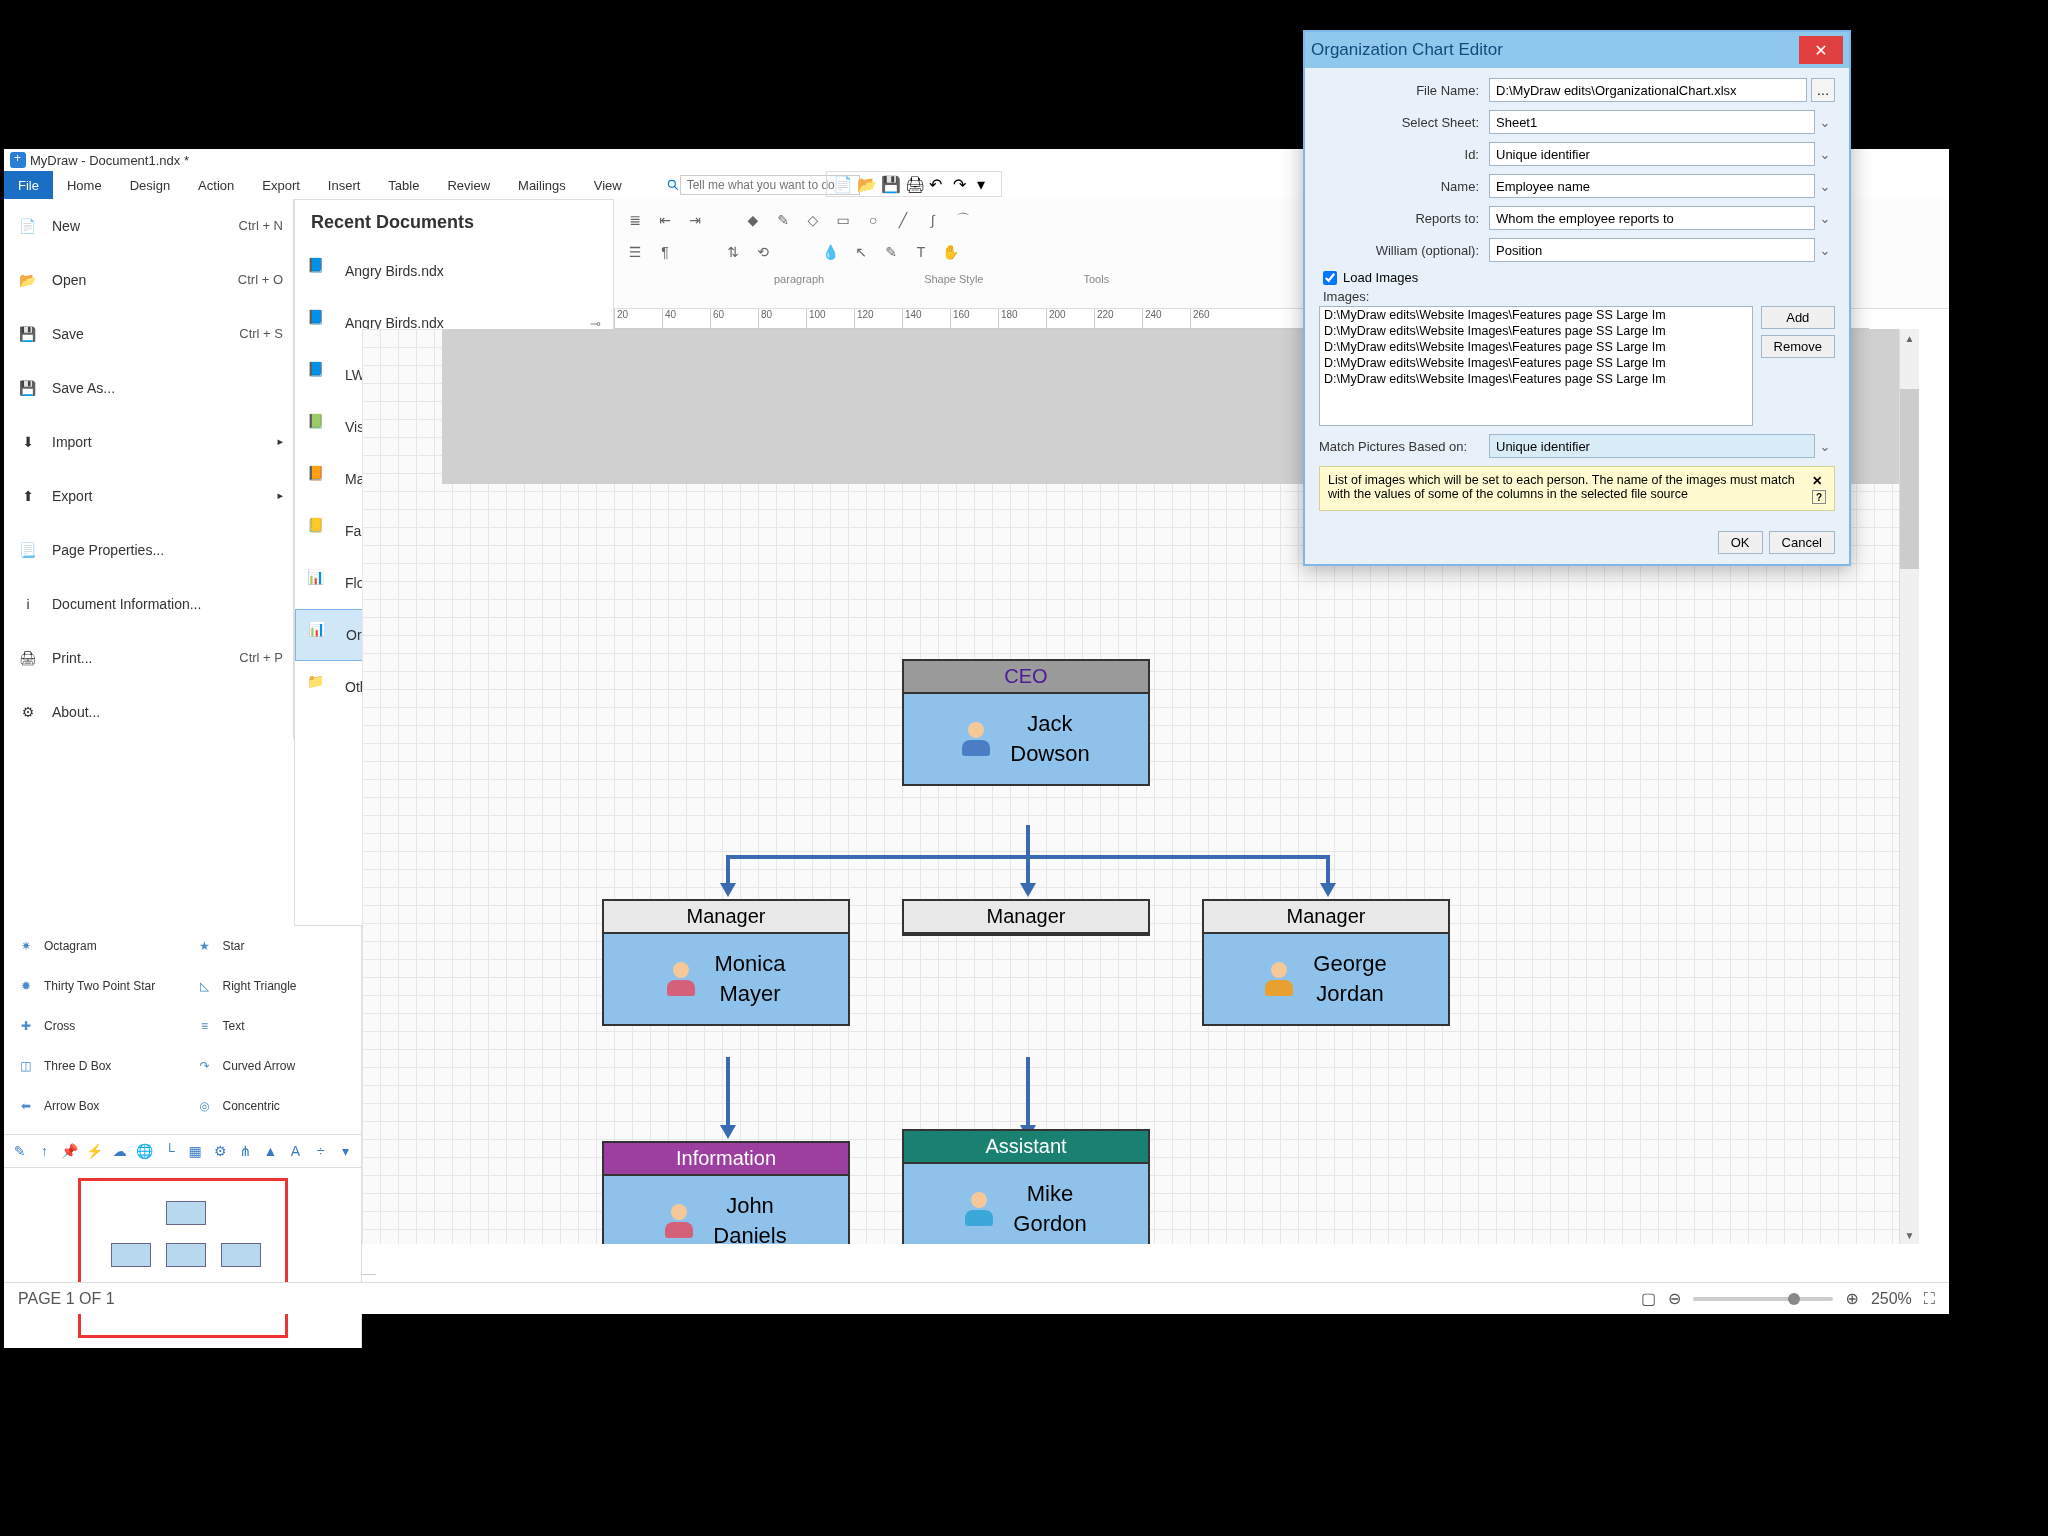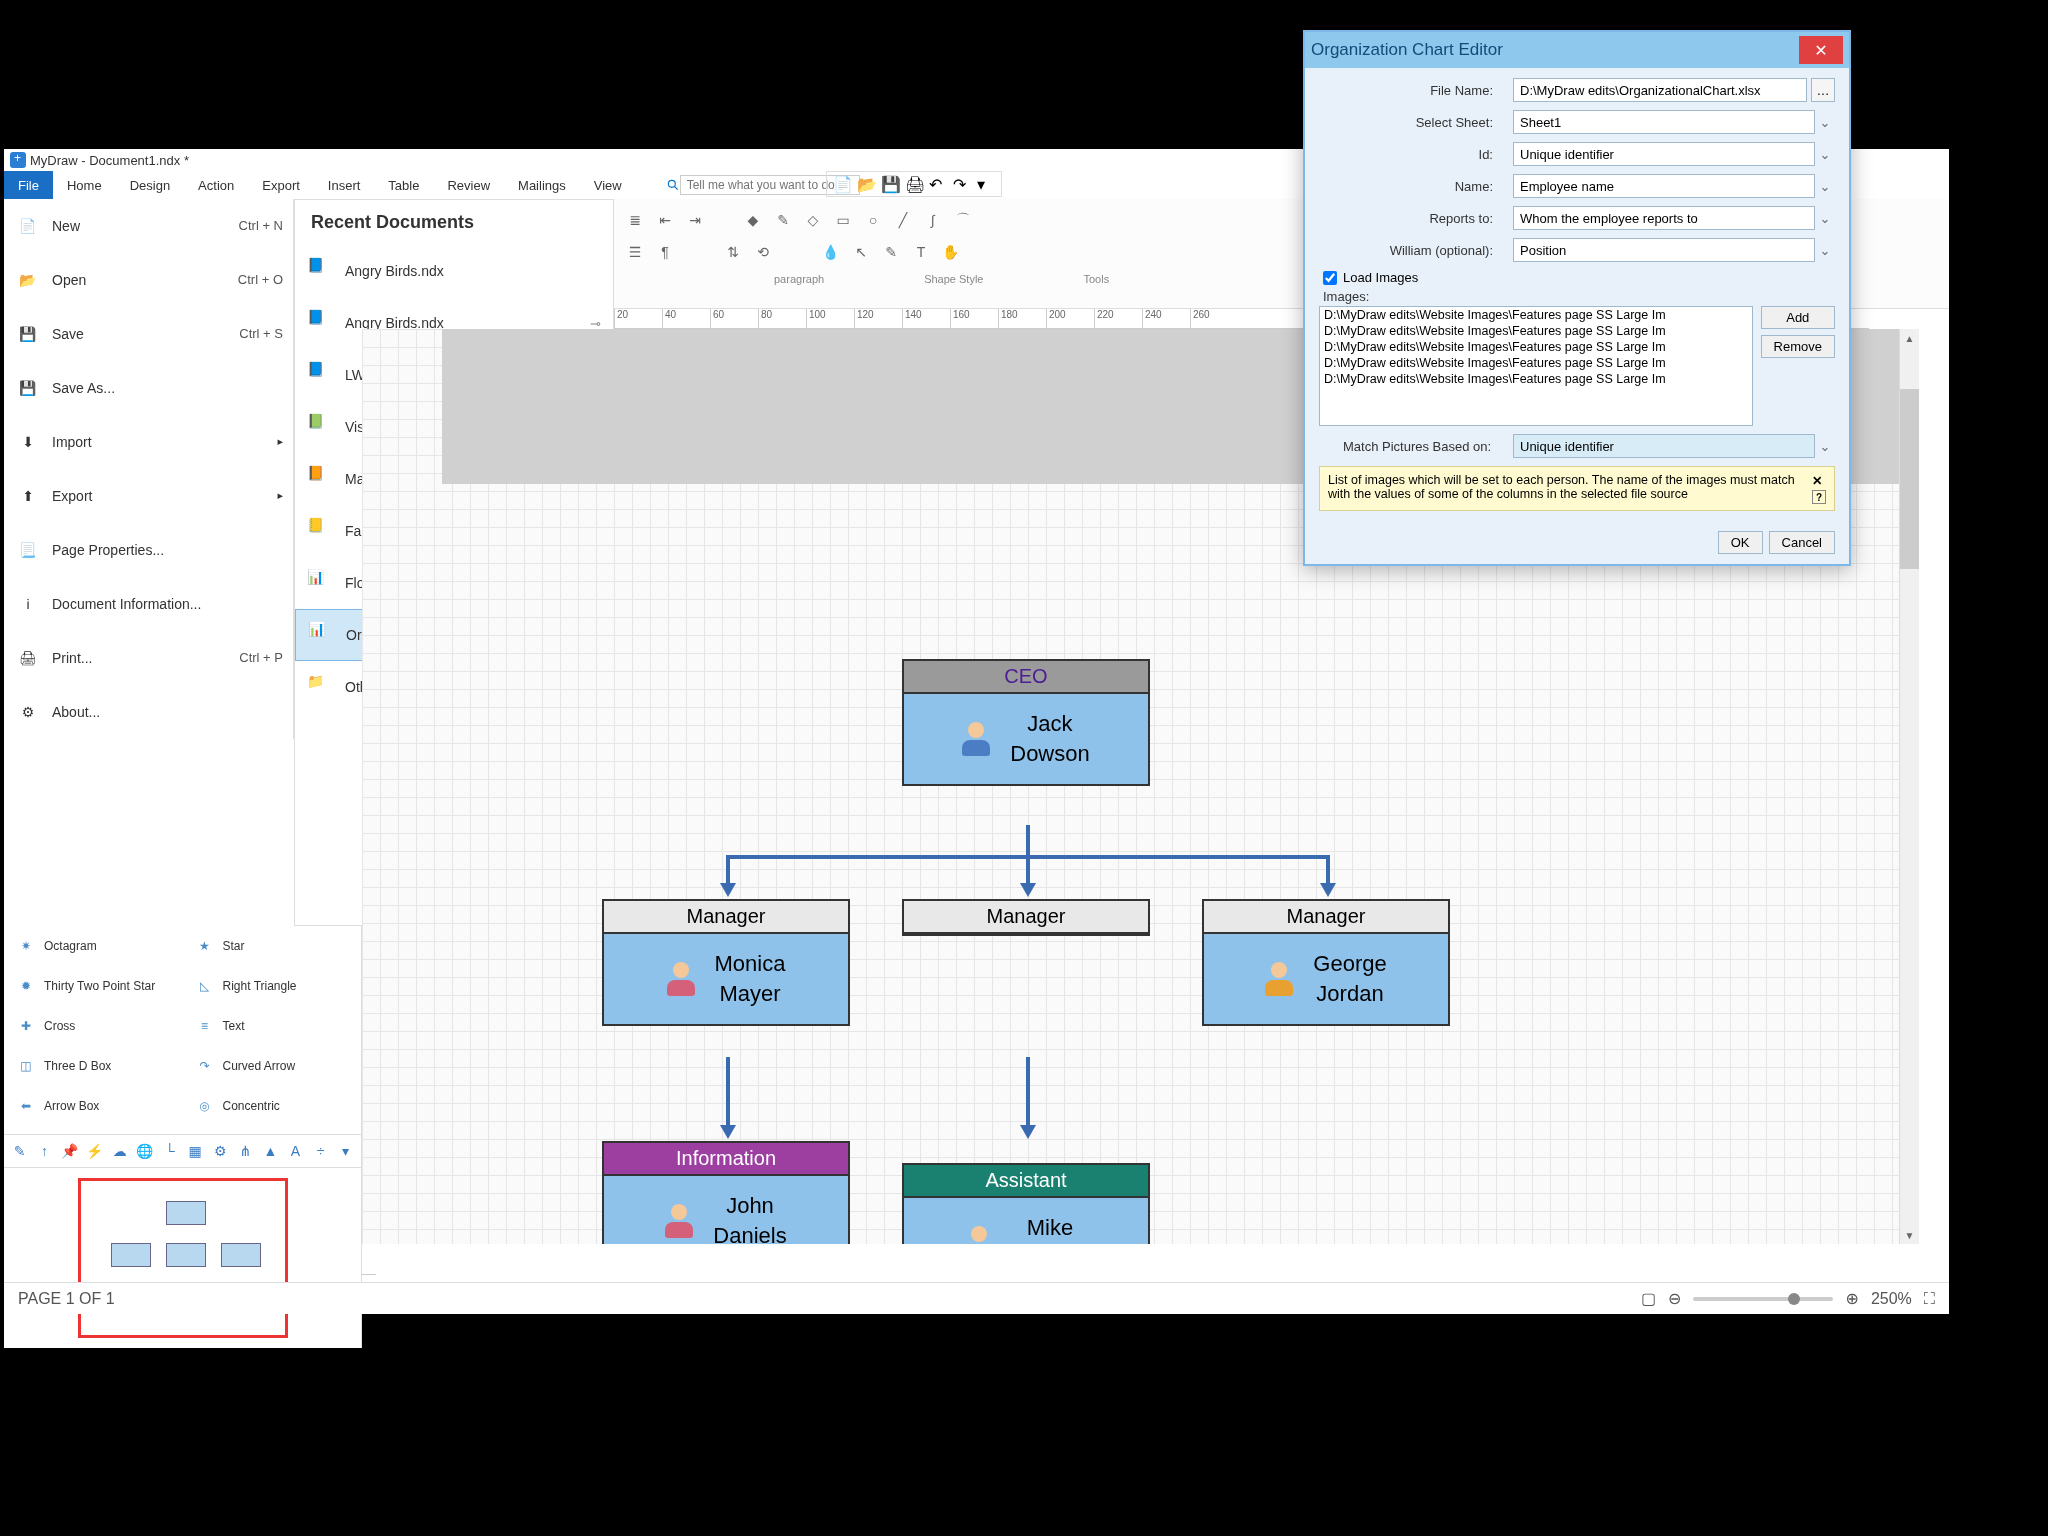--- a/index.html
+++ b/index.html
@@ -97,21 +97,21 @@
 .status-bar .right { margin-left: auto; display: flex; align-items: center; gap: 12px; }
 .slider { width: 140px; height: 4px; background: #ccc; border-radius: 2px; position: relative; }
 .slider::after { content: ""; position: absolute; width: 12px; height: 12px; background: #888; border-radius: 50%; top: -4px; left: 95px; }
 
 
 .dialog { position: absolute; left: 1303px; top: 30px; width: 548px; background: #e8f1f9; border: 2px solid #7db8e8; font-size: 13px; box-shadow: 0 4px 20px rgba(0,0,0,.3); }
 .dialog .d-title { background: #8ec9ed; height: 36px; display: flex; align-items: center; padding: 0 6px; font-size: 17px; color: #134a7a; }
 .dialog .d-close { margin-left: auto; width: 44px; height: 28px; background: #e04040; color: #fff; display: flex; align-items: center; justify-content: center; cursor: pointer; font-size: 16px; }
 .dialog .d-body { padding: 10px 14px; }
 .d-field { display: flex; align-items: center; margin-bottom: 8px; }
-.d-field label { flex: 0 0 170px; text-align: right; padding-right: 20px; color: #333; margin-left: 24px; }
+.d-field label { flex: 0 0 170px; text-align: right; padding-right: 10px; color: #333; }
 .d-field .input { flex: 1; border: 1px solid #a0b8cc; background: #fff; padding: 3px 6px; font-size: 13px; height: 24px; }
 .d-field .ellipsis { width: 24px; height: 24px; border: 1px solid #a0b8cc; background: #f5f5f5; display: flex; align-items: center; justify-content: center; margin-left: 4px; cursor: pointer; }
 .d-field .dd { width: 20px; text-align: center; color: #666; }
 .d-check { display: flex; align-items: center; gap: 6px; margin: 6px 0 4px 4px; }
 .d-check input { width: 14px; height: 14px; }
 .d-list-label { margin: 4px 0 2px 4px; color: #333; }
 .d-list { border: 1px solid #a0b8cc; background: #fff; height: 120px; overflow: auto; font-size: 12.5px; position: relative; }
 .d-list .row { padding: 1px 4px; white-space: nowrap; }
 .d-list-wrap { display: flex; gap: 8px; }
 .d-list-col { flex: 1; }
@@ -383,21 +383,21 @@
       </div>
 
       <div class="node consultant" style="left:0;top:482px;">
         <div class="title">Information</div>
         <div class="body">
             <span class="avatar female"></span>
             <span class="name" style="white-space:pre-line;">John
 Daniels</span>
           </div>
       </div>
-      <div class="node assistant" style="left:300px;top:504px;">
+      <div class="node assistant" style="left:300px;top:470px;">
         <div class="title">Assistant</div>
         <div class="body">
             <span class="avatar male2"></span>
             <span class="name" style="white-space:pre-line;">Mike
 Gordon</span>
           </div>
       </div>
     </div>
   </div>
 

